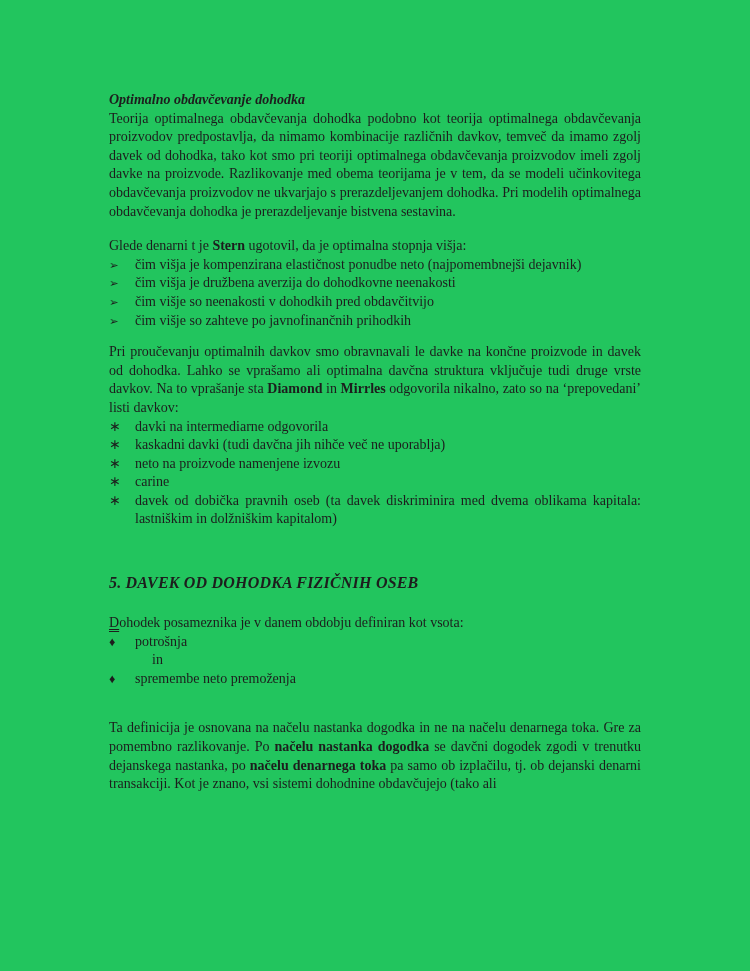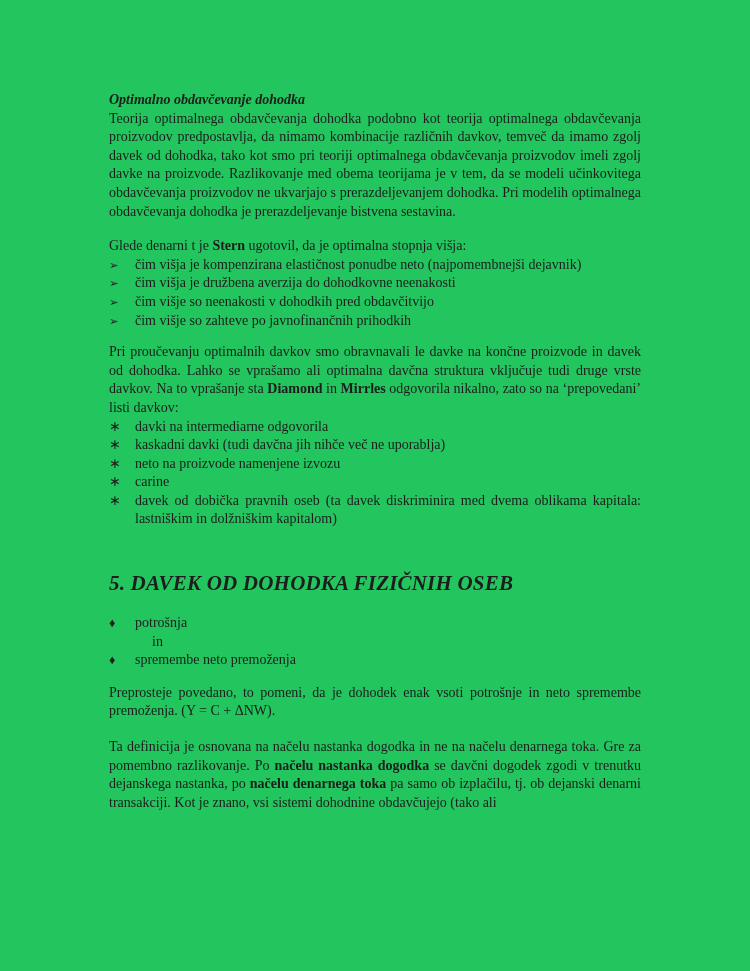--- a/index.html
+++ b/index.html
@@ -15,21 +15,21 @@
     padding: 91px 109px 0 109px;
     font-size: 14px;
     line-height: 18.6px;
     color: #1d1d1d;
   }
   p { margin: 0; }
   .para { text-align: justify; }
   .subheading { font-weight: bold; font-style: italic; }
   .heading {
     font-weight: bold; font-style: italic;
-    font-size: 21px; line-height: 22px;
+    font-size: 16px; line-height: 22px;
     letter-spacing: 0.2px;
   }
   .b { font-weight: bold; }
   .u2 {
     text-decoration-line: underline;
     text-decoration-style: double;
     text-decoration-thickness: 1px;
     text-underline-offset: 2px;
   }
   .list { width: 100%; }
@@ -92,32 +92,32 @@
           <span class="txt"><span>carine</span></span>
         </div>
         <div class="li">
           <span class="marker m-ast">∗</span>
           <span class="txt"><span>davek od dobička pravnih oseb (ta davek diskriminira med dvema oblikama kapitala: lastniškim in dolžniškim kapitalom)</span></span>
         </div>
       </div>
       <div class="spacer" style="height: 43px;"></div>
       <p class="heading"><span>5. DAVEK OD DOHODKA FIZIČNIH OSEB</span></p>
       <div class="spacer" style="height: 20px;"></div>
+      <p class="para"><span class="u2">D</span><span>ohodek posameznika je v danem obdobju definiran kot vsota:</span></p>
       <div class="list">
         <div class="li">
           <span class="marker m-diam">♦</span>
           <span class="txt"><span>potrošnja</span></span>
         </div>
         <div class="li">
           <span class="marker m-diam"></span>
           <span class="txt indent"><span>in</span></span>
         </div>
         <div class="li">
           <span class="marker m-diam">♦</span>
           <span class="txt"><span>spremembe neto premoženja</span></span>
         </div>
       </div>
       <div class="spacer" style="height: 14px;"></div>
-      <p class="para"><span>Preprosteje povedano, to pomeni, da je dohodek enak vsoti potrošnje in neto spremembe premoženja. (Y = C + ΔNW).</span></p>
       <div class="spacer" style="height: 17px;"></div>
       <p class="para"><span>Ta definicija je osnovana na načelu nastanka dogodka in ne na načelu denarnega toka. Gre za pomembno razlikovanje. Po </span><span class="b">načelu nastanka dogodka</span><span> se davčni dogodek zgodi v trenutku dejanskega nastanka, po </span><span class="b">načelu denarnega toka</span><span> pa samo ob izplačilu, tj. ob dejanski denarni transakciji. Kot je znano, vsi sistemi dohodnine obdavčujejo (tako ali</span></p>
     </div>
 </div>
 
 </body></html>

